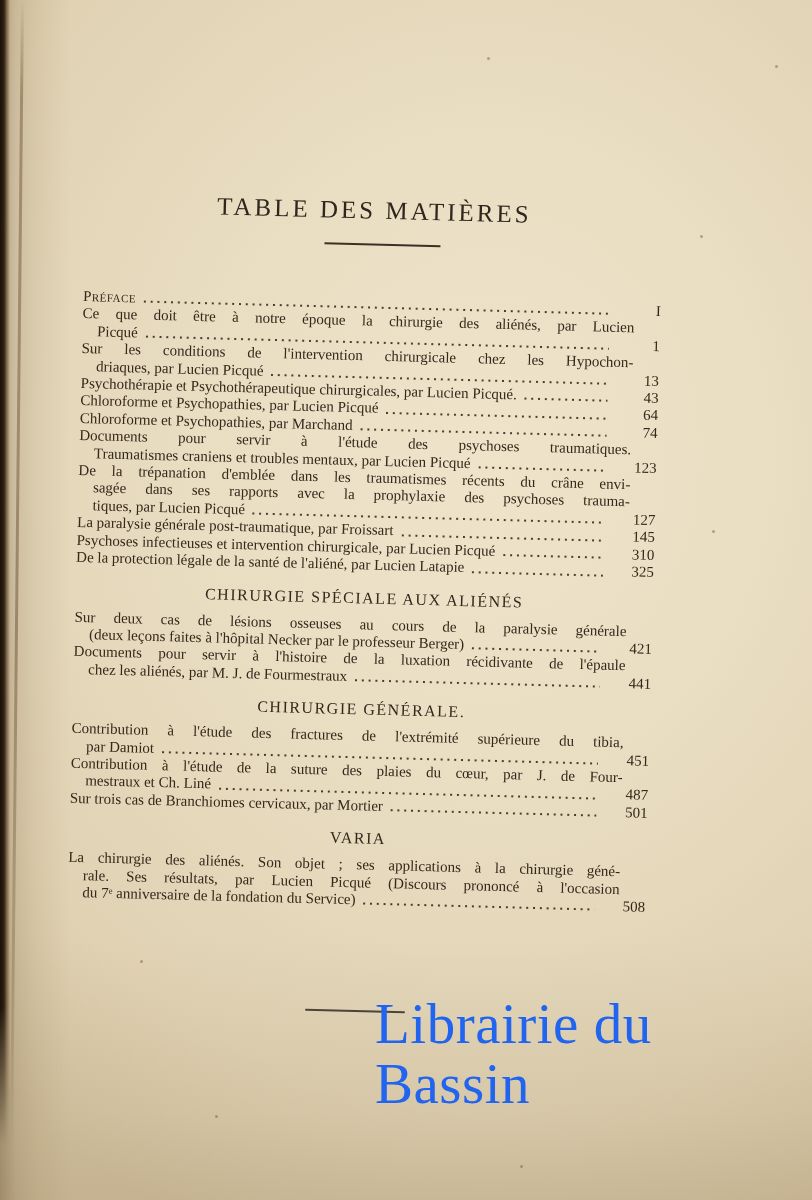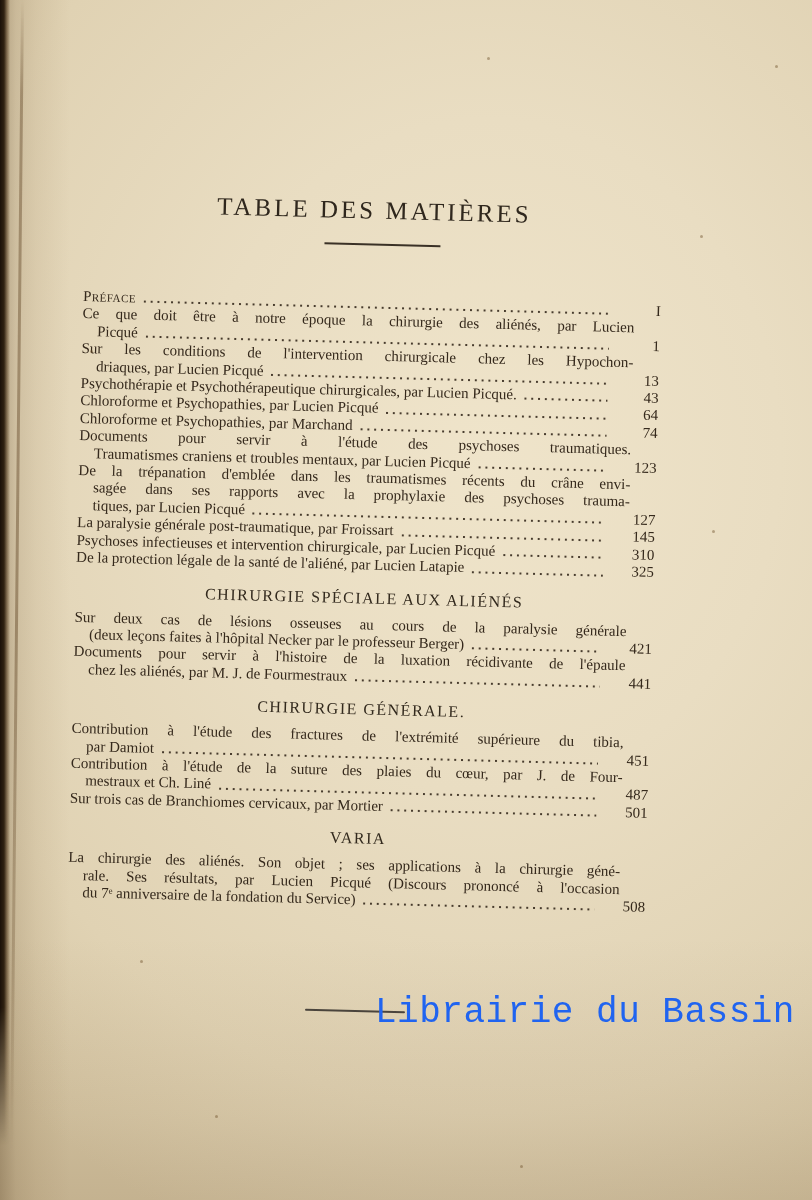--- a/index.html
+++ b/index.html
@@ -52,22 +52,22 @@
     background-size:6.8px 4px;background-repeat:repeat-x;
   }
   .num{flex:0 0 46px;text-align:right;white-space:nowrap;}
   .sc{font-variant:small-caps;letter-spacing:0.5px;}
   .section h2{
     margin:13px 0 7px;text-align:center;font-weight:400;
     font-size:16px;letter-spacing:1.5px;color:#32291d;line-height:22px;
   }
   .watermark{
     position:absolute;left:375px;top:994px;
-    font-family:Liberation Mono, monospace;
-    font-size:36px;line-height:1.05;letter-spacing:0.5px;
+    font-family:Liberation Serif, serif;
+    font-size:57px;line-height:1.05;letter-spacing:0.5px;
   }
   .scratch{
     position:absolute;left:305px;top:1010px;width:100px;height:2px;
     background:#4a443c;transform:rotate(1.4deg);border-radius:1px;
   }
   .speck{position:absolute;width:3px;height:3px;border-radius:50%;background:rgba(110,82,45,0.45);}
 </style>
 </head>
 <body>
 

